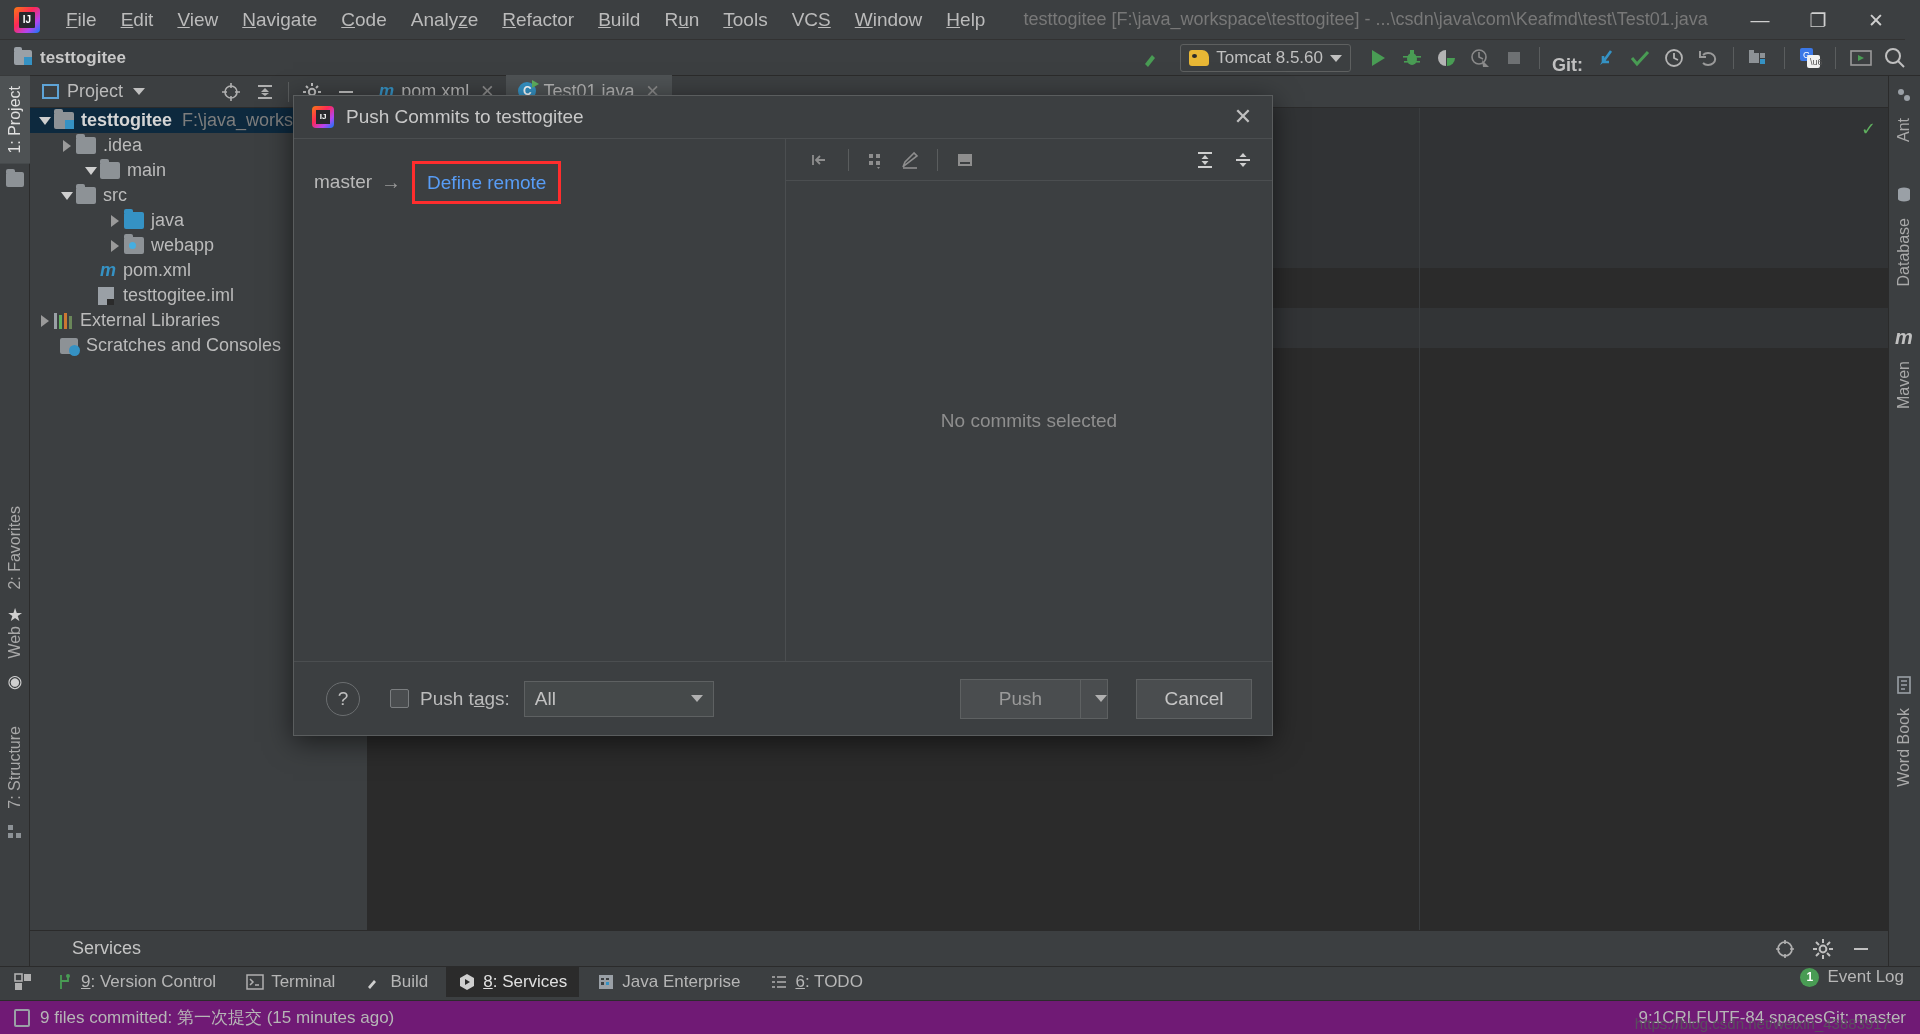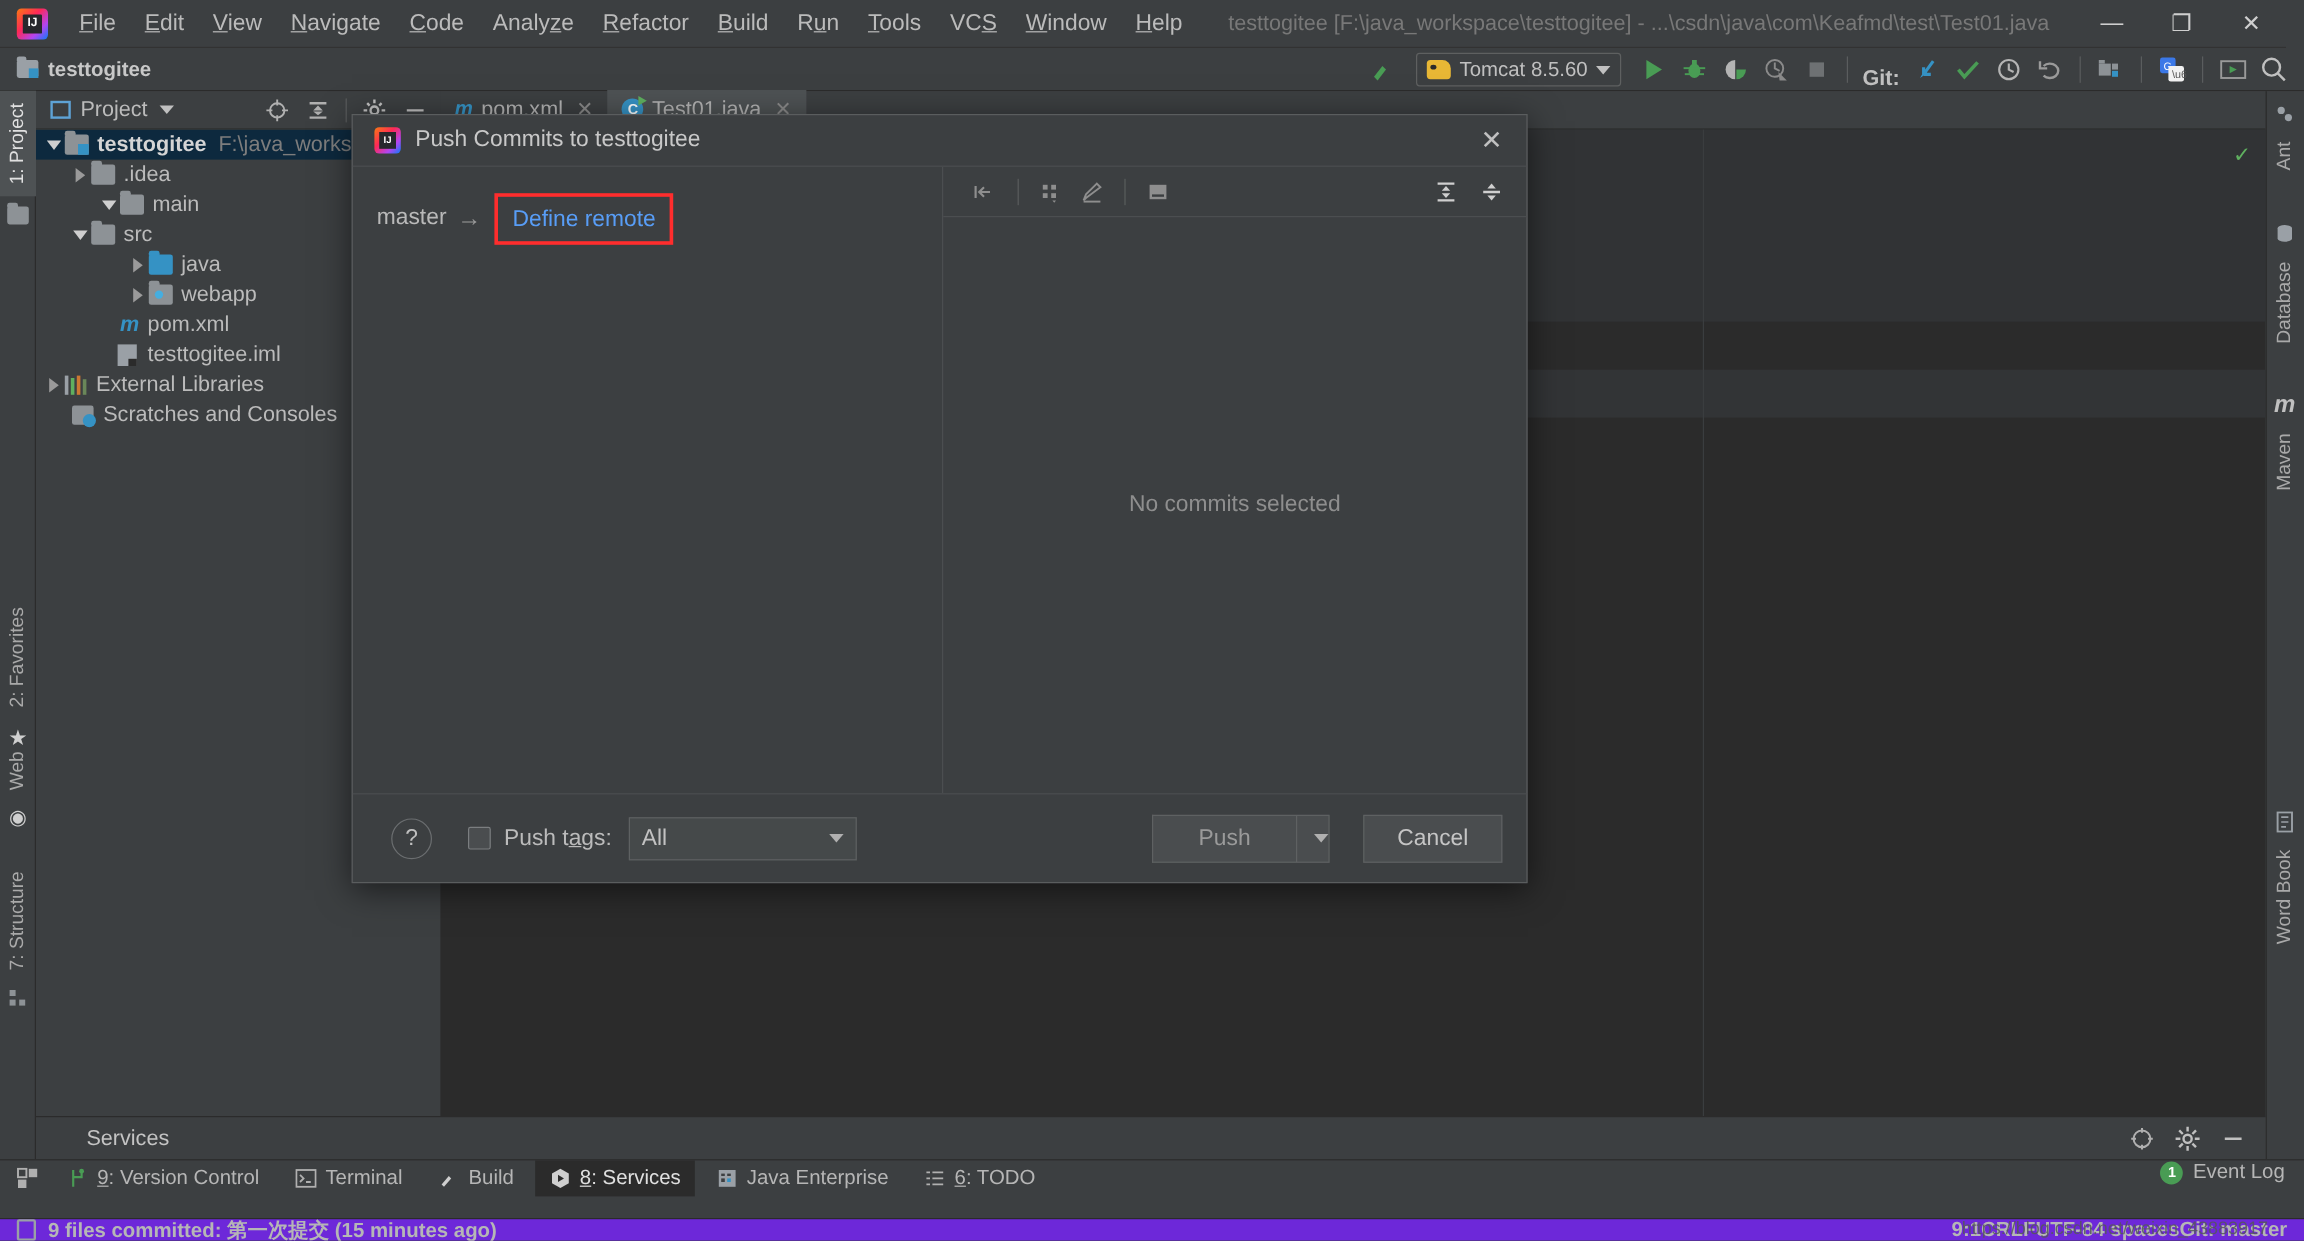--- a/index.html
+++ b/index.html
@@ -178,24 +178,23 @@
   }
   .btab { display: flex; align-items: center; gap: 7px; height: 30px; padding: 0 12px; font-size: 17px; color: #b6b6b6; margin-left: 6px;}
   .btab.active { background: #2b2b2b; color: #e0e0e0; }
   .btab u { text-decoration: underline; }
   .bsq { width: 30px; height: 30px; display:flex;align-items:center;justify-content:center; margin-left: 8px; color:#b0b0b0;}
   .evlog { margin-left: auto; display: flex; align-items: center; gap: 8px; padding-right: 16px; font-size: 17px; color: #b6b6b6; }
   .evbadge { width: 19px;height:19px;border-radius:50%;background:#499c54;color:#fff;font-size:12px;display:flex;align-items:center;justify-content:center;font-weight:bold;}
 
   
   .statusbar {
-    position: absolute; left: 0; right: 0; bottom: 0; height: 19px;
-    background: #6d28d9; display: flex; align-items: center; font-size: 17px; color: #b6b6b6;
+    position: absolute; left: 0; right: 0; bottom: 0; height: 34px;
+    background: #701a75; display: flex; align-items: center; font-size: 17px; color: #b6b6b6;
     border-top: 1px solid #2b2b2b;
-    font-weight: bold;
   }
   .sb-doc { width: 16px;height:18px;border:2px solid #9aa0a6;border-radius:2px;margin-left:14px;margin-right:10px;}
   .sb-right { margin-left: auto; display: flex; align-items: center; padding-right: 14px; }
   .watermark { position:absolute; right: 30px; bottom: 2px; font-size: 15px; color:#55585a; opacity:.85;}
 
   
   .dlg {
     position: absolute; left: 293px; top: 95px; width: 980px; height: 641px;
     background: #3c3f41; border: 1px solid #5a5d5e; box-shadow: 0 6px 26px rgba(0,0,0,.55);
     display: flex; flex-direction: column;

